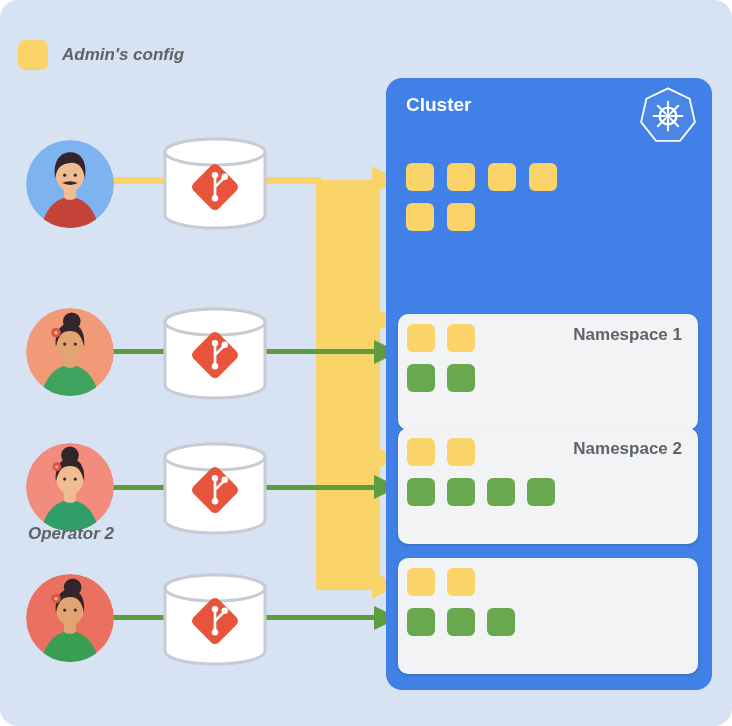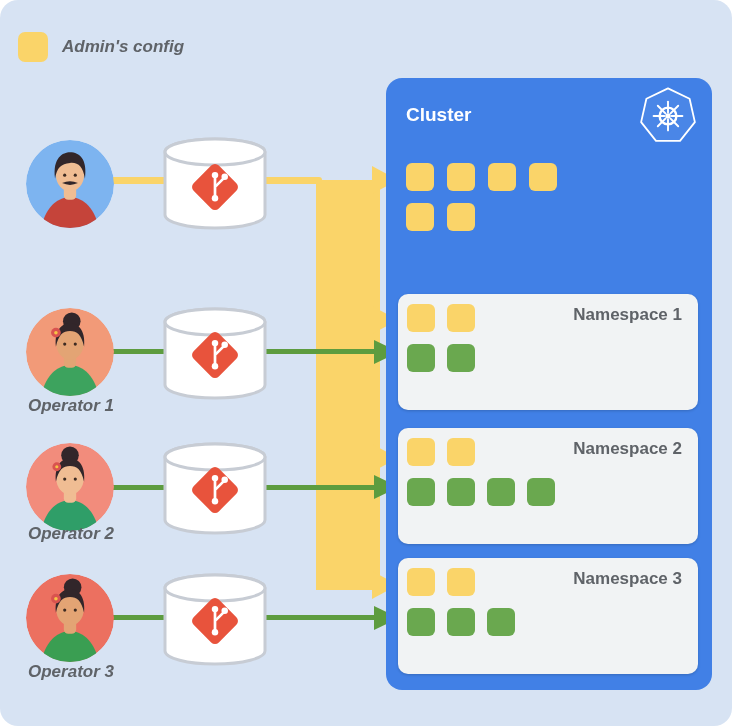--- a/index.html
+++ b/index.html
@@ -44,42 +44,42 @@
   .arrow-yellow{position:absolute;width:0;height:0;
     border-top:14px solid transparent;border-bottom:14px solid transparent;
     border-left:26px solid var(--yellow);}
   .flow-line-green{position:absolute;left:100px;width:276px;height:5px;background:var(--arrow-green);}
   .arrow-green{position:absolute;left:374px;width:0;height:0;
     border-top:12px solid transparent;border-bottom:12px solid transparent;
     border-left:25px solid var(--arrow-green);}
   
   .cluster{position:absolute;left:386px;top:78px;width:326px;height:612px;
     background:var(--cluster-blue);border-radius:16px;}
-  .cluster-title{position:absolute;left:20px;top:26px;color:#ffffff;font-size:19px;font-weight:bold;}
+  .cluster-title{position:absolute;left:20px;top:16px;color:#ffffff;font-size:19px;font-weight:bold;}
   .k8s-icon{position:absolute;right:13px;top:8px;width:62px;height:60px;}
   .k8s-icon svg{width:100%;height:100%;display:block;}
   .cluster-squares{position:absolute;left:20px;top:85px;display:flex;flex-direction:column;gap:12px;}
   .sq-row{display:flex;gap:13px;}
   .sq{width:28px;height:28px;border-radius:6px;display:inline-block;}
   .sq-yellow{background:var(--yellow);}
   .sq-green{background:var(--green);}
   
   .namespace{position:absolute;left:398px;width:300px;height:116px;
     background:var(--panel);border-radius:10px;box-shadow:0 1px 3px rgba(0,0,0,0.18);}
   .ns-label{position:absolute;right:16px;top:11px;font-size:17px;font-weight:bold;color:var(--text-gray);}
   .ns-row{position:absolute;left:9px;display:flex;gap:12px;}
   .ns-row.top{top:10px;}
   .ns-row.bottom{top:50px;}
 </style>
 </head>
 <body>
 
 <div class="canvas">
 
-  <div class="legend-row" style="top:32px;justify-content:center;">
+  <div class="legend-row" style="top:40px;justify-content:center;">
     <span class="swatch yellow"></span>
     <span class="legend-label">Admin's config</span>
   </div>
 
   <div class="flow-line-yellow" style="left:100px;top:177px;width:222px;"></div>
   <div class="flow-band"></div>
   <div class="arrow-yellow" style="left:372px;top:166px;"></div>
   <div class="arrow-yellow" style="left:372px;top:306px;"></div>
   <div class="arrow-yellow" style="left:372px;top:444px;"></div>
   <div class="arrow-yellow" style="left:372px;top:571px;"></div>
@@ -125,21 +125,20 @@
         <ellipse class="skin" cx="50" cy="41" rx="15.5" ry="17.5"></ellipse>
         <circle class="hair" cx="52" cy="15" r="10"></circle>
         <path class="hair" d="M34,44 C32,24 42,17 50,17 C58,17 68,24 66,44 C63,30 58,26 50,26 C42,26 37,30 34,44 Z"></path>
         <circle class="flower" cx="34" cy="28" r="5.5"></circle>
           <circle class="flower-core" cx="34" cy="28" r="2"></circle>
         <circle class="eye" cx="44" cy="41" r="1.8"></circle>
           <circle class="eye" cx="56" cy="41" r="1.8"></circle>
       </g>
     </svg>
   </div>
-  <div class="actor-label" style="top:396px;">Operator 1</div>
 
   <div class="avatar av-op2" style="top:443px;">
     <svg viewBox="0 0 100 100">
       <defs>
           <clipPath id="avc2">
             <circle cx="50" cy="50" r="50"></circle>
           </clipPath>
         </defs>
       <g clip-path="url(#avc2)">
         <circle class="bg" cx="50" cy="50" r="50"></circle>
@@ -171,21 +170,20 @@
         <ellipse class="skin" cx="50" cy="41" rx="15.5" ry="17.5"></ellipse>
         <circle class="hair" cx="53" cy="15" r="10"></circle>
         <path class="hair" d="M34,44 C32,24 42,17 50,17 C58,17 68,24 66,44 C63,30 58,26 50,26 C42,26 37,30 34,44 Z"></path>
         <circle class="flower" cx="34" cy="28" r="5.5"></circle>
           <circle class="flower-core" cx="34" cy="28" r="2"></circle>
         <circle class="eye" cx="44" cy="41" r="1.8"></circle>
           <circle class="eye" cx="56" cy="41" r="1.8"></circle>
       </g>
     </svg>
   </div>
-  <div class="actor-label" style="top:662px;">Operator 3</div>
 
   <div class="repo" style="top:136px;">
     <svg viewBox="0 0 110 96">
         <path d="M5,16 a50,13 0 0 1 100,0 v63 a50,13 0 0 1 -100,0 z" fill="#ffffff" stroke="#c7ccd4" stroke-width="3"></path>
         <ellipse cx="55" cy="16" rx="50" ry="13" fill="#ffffff" stroke="#c7ccd4" stroke-width="3"></ellipse>
       </svg>
   </div>
   <div class="repo" style="top:306px;">
     <svg viewBox="0 0 110 96">
         <path d="M5,16 a50,13 0 0 1 100,0 v63 a50,13 0 0 1 -100,0 z" fill="#ffffff" stroke="#c7ccd4" stroke-width="3"></path>
@@ -272,21 +270,21 @@
           <span class="sq sq-yellow"></span>
           <span class="sq sq-yellow"></span>
         </div>
         <div class="sq-row">
           <span class="sq sq-yellow"></span>
           <span class="sq sq-yellow"></span>
         </div>
       </div>
   </div>
 
-  <div class="namespace" style="top:294px;">
+  <div class="namespace" style="top:314px;">
     <div class="ns-row top">
         <span class="sq sq-yellow"></span>
         <span class="sq sq-yellow"></span>
       </div>
     <div class="ns-row bottom">
         <span class="sq sq-green"></span>
         <span class="sq sq-green"></span>
       </div>
     <div class="ns-label">Namespace 1</div>
   </div>
@@ -306,16 +304,15 @@
   <div class="namespace" style="top:558px;">
     <div class="ns-row top">
         <span class="sq sq-yellow"></span>
         <span class="sq sq-yellow"></span>
       </div>
     <div class="ns-row bottom">
         <span class="sq sq-green"></span>
         <span class="sq sq-green"></span>
         <span class="sq sq-green"></span>
       </div>
-    <div class="ns-label">Namespace 3</div>
   </div>
 
 </div>
 
 </body></html>

